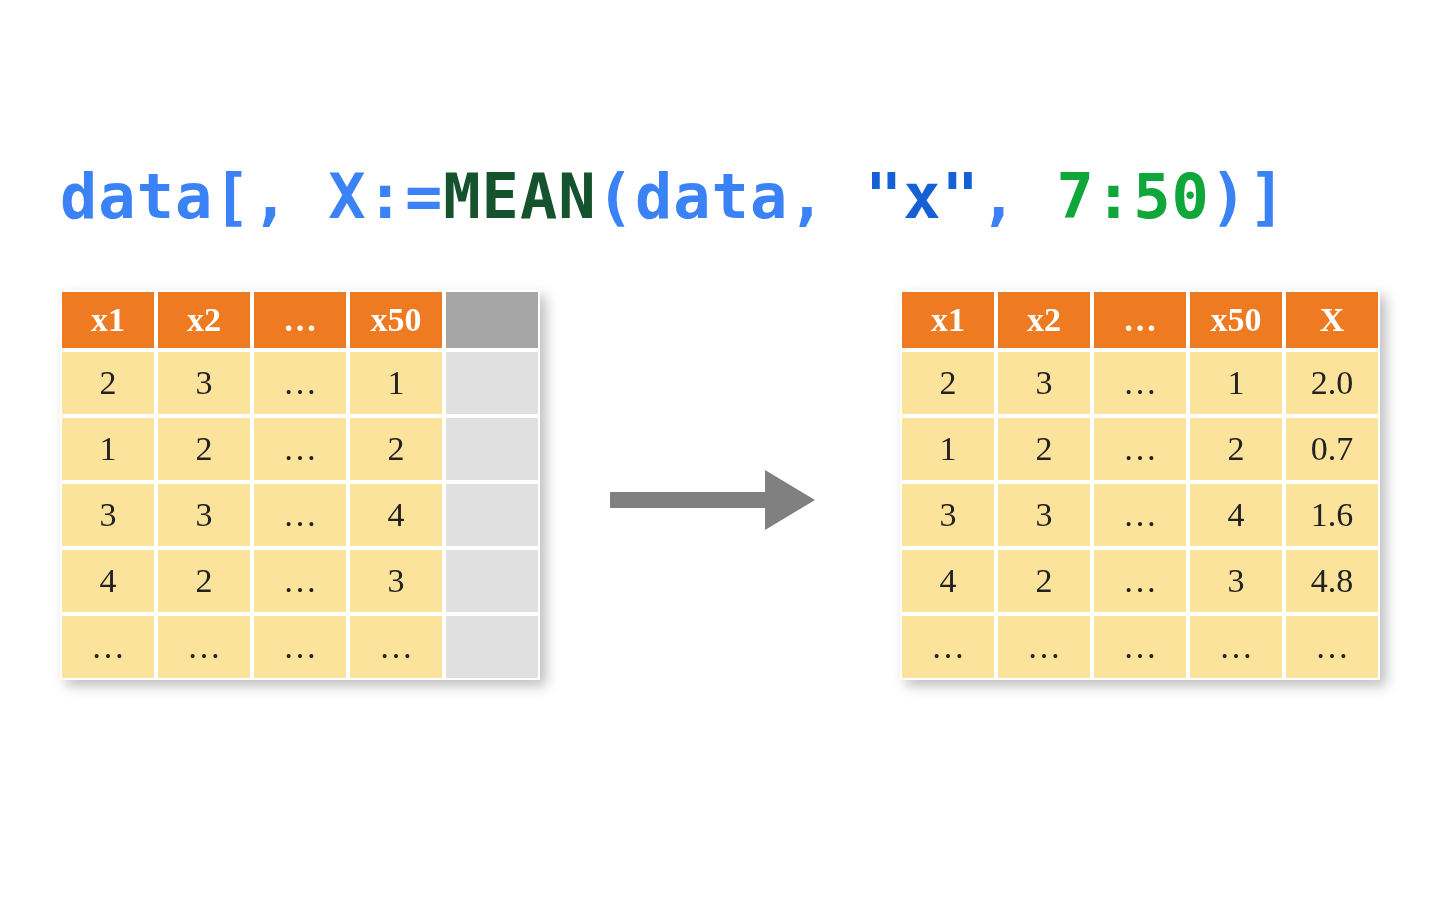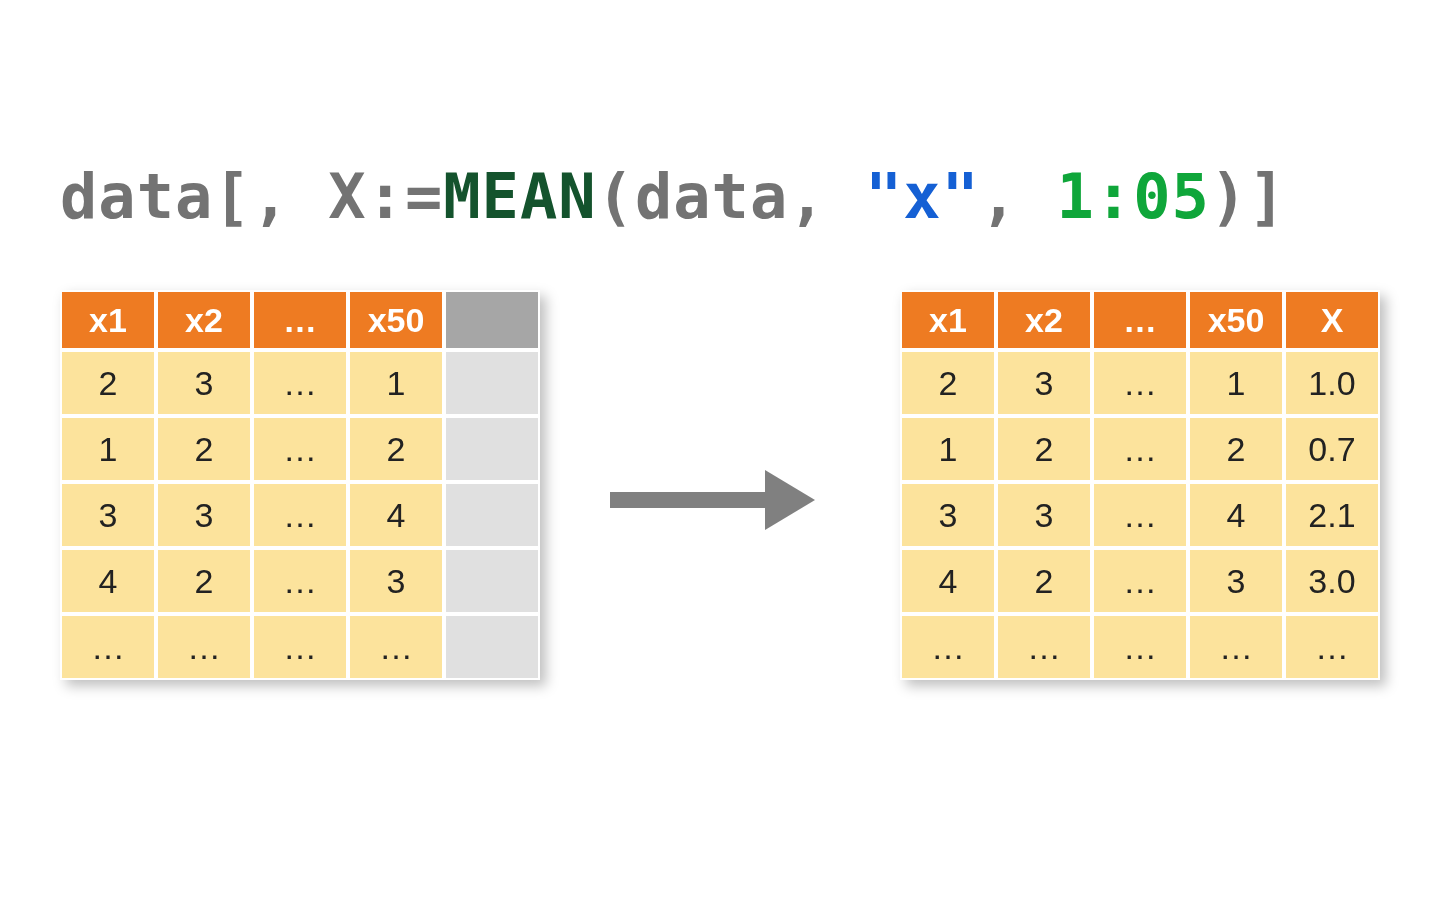--- a/index.html
+++ b/index.html
@@ -21,33 +21,34 @@
   .code {
     position: absolute;
     left: 60px;
     top: 160px;
     font-family: "Consolas", "Menlo", "DejaVu Sans Mono", monospace;
     font-size: 62px;
     font-weight: bold;
     letter-spacing: 1px;
     white-space: pre;
   }
-  .code .c-black  { color: #737373; }
+  .code .c-black  { color: #3b82f6; }
   .code .c-red    { color: #14532d; }
   .code .c-blue   { color: #1560d4; }
   .code .c-green  { color: #0fa63a; }
 
   
   .tables {
     position: absolute;
     left: 60px;
     top: 290px;
     width: 1320px;
     display: flex;
     align-items: flex-start;
+    font-family: Liberation Serif, serif;
   }
 
   table.data {
     border-collapse: separate;
     border-spacing: 0;
     box-shadow: 6px 6px 12px rgba(0,0,0,0.25);
     background: #ffffff;
   }
   table.data th, table.data td {
     width: 96px;
@@ -108,21 +109,21 @@
     border-left: 50px solid #808080;
     border-top: 30px solid transparent;
     border-bottom: 30px solid transparent;
   }
 </style>
 </head>
 <body>
 
 <div class="stage">
 
-  <div class="code"><span class="c-black">data[, X:=</span><span class="c-red">MEAN</span><span class="c-black">(data, </span><span class="c-blue">"x"</span><span class="c-black">, </span><span class="c-green">1:05</span><span class="c-black">)]</span></div>
+  <div class="code"><span class="c-black">data[, X:=</span><span class="c-red">MEAN</span><span class="c-black">(data, </span><span class="c-blue">"x"</span><span class="c-black">, </span><span class="c-green">7:50</span><span class="c-black">)]</span></div>
 
   <div class="tables">
 
     <table class="data">
       <thead>
         <tr>
           <th>x1</th>
           <th>x2</th>
           <th>…</th>
           <th>x50</th>
@@ -184,42 +185,42 @@
           <th>x50</th>
           <th>X</th>
         </tr>
       </thead>
       <tbody>
         <tr>
           <td>2</td>
           <td>3</td>
           <td>…</td>
           <td>1</td>
-          <td>1.0</td>
+          <td>2.0</td>
         </tr>
         <tr>
           <td>1</td>
           <td>2</td>
           <td>…</td>
           <td>2</td>
           <td>0.7</td>
         </tr>
         <tr>
           <td>3</td>
           <td>3</td>
           <td>…</td>
           <td>4</td>
-          <td>2.1</td>
-        </tr>
-        <tr>
-          <td>4</td>
-          <td>2</td>
-          <td>…</td>
-          <td>3</td>
-          <td>3.0</td>
+          <td>1.6</td>
+        </tr>
+        <tr>
+          <td>4</td>
+          <td>2</td>
+          <td>…</td>
+          <td>3</td>
+          <td>4.8</td>
         </tr>
         <tr>
           <td>…</td>
           <td>…</td>
           <td>…</td>
           <td>…</td>
           <td>…</td>
         </tr>
       </tbody>
     </table>

